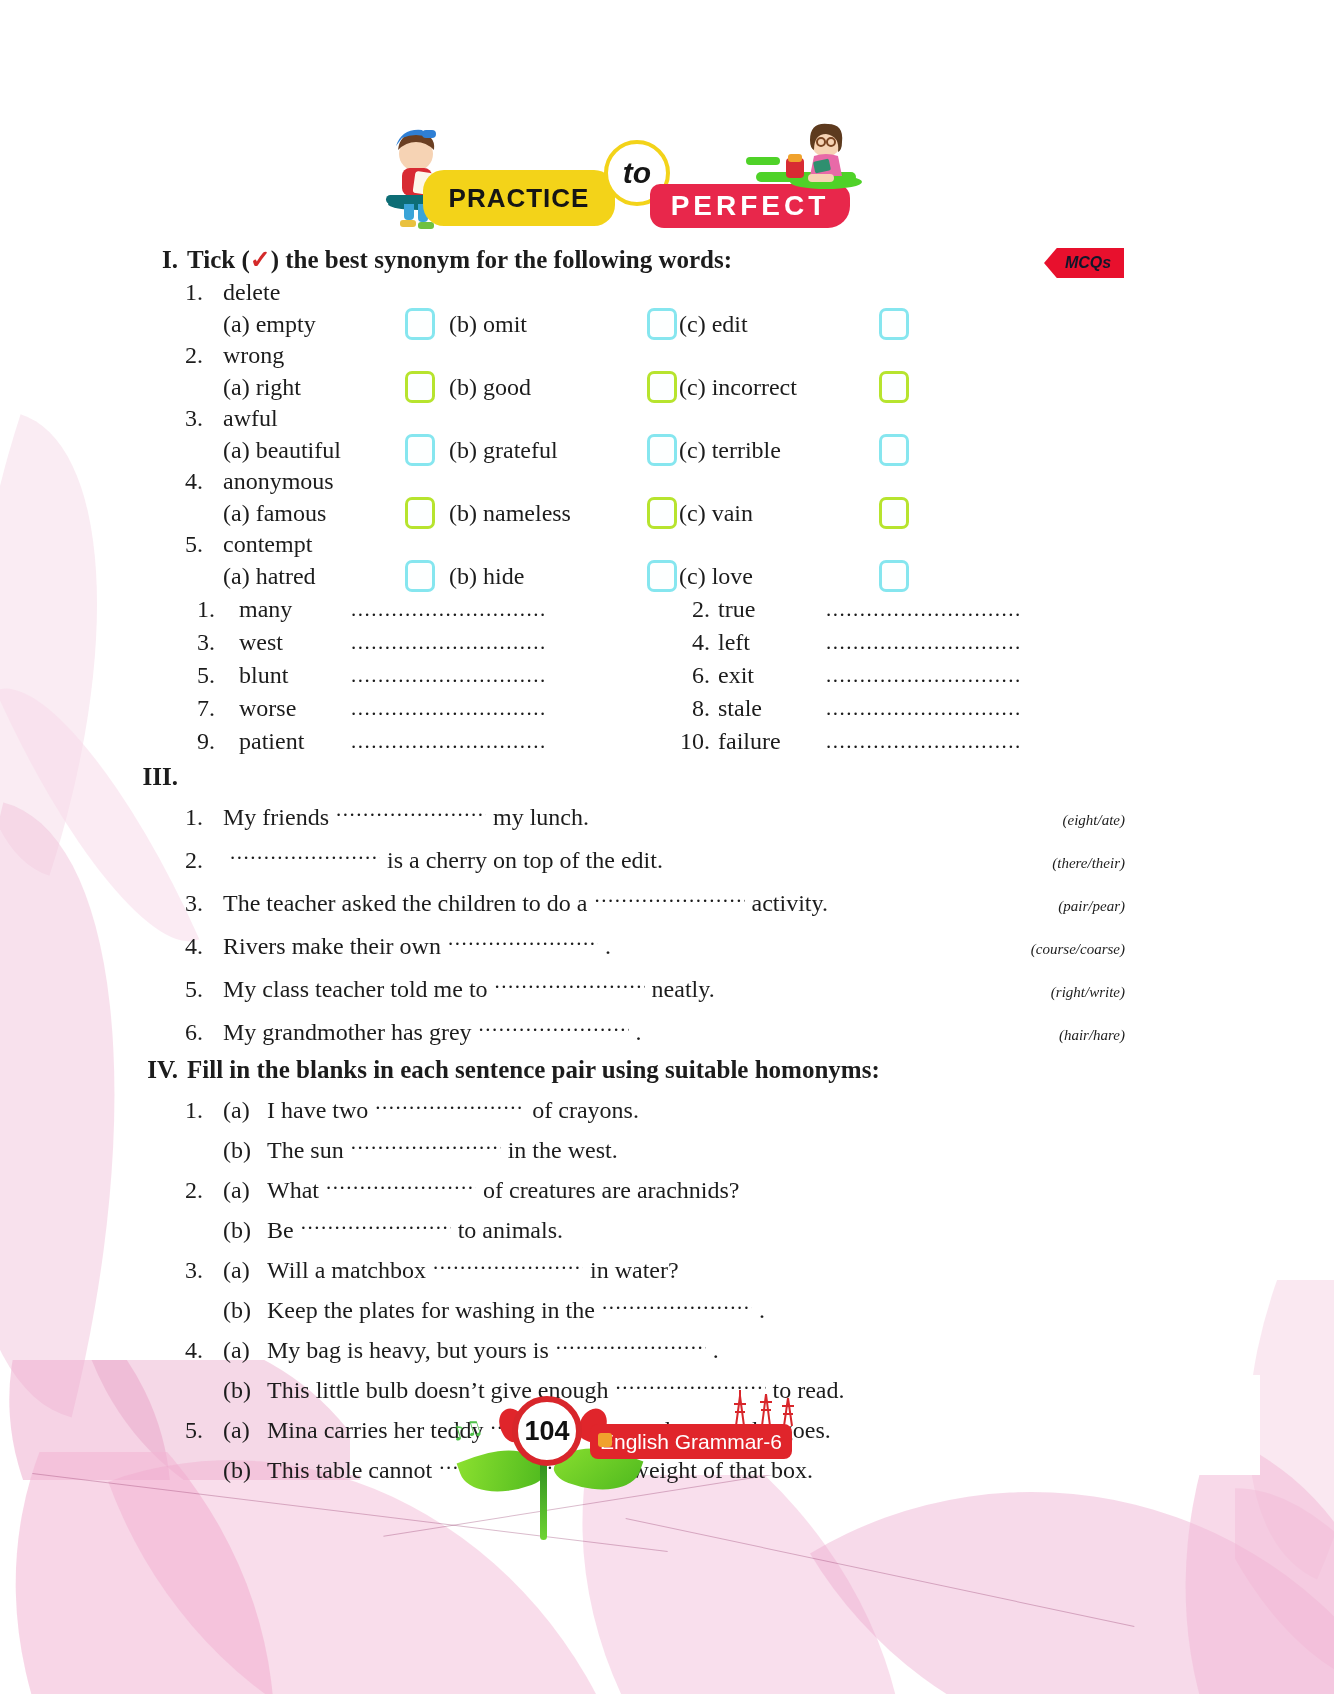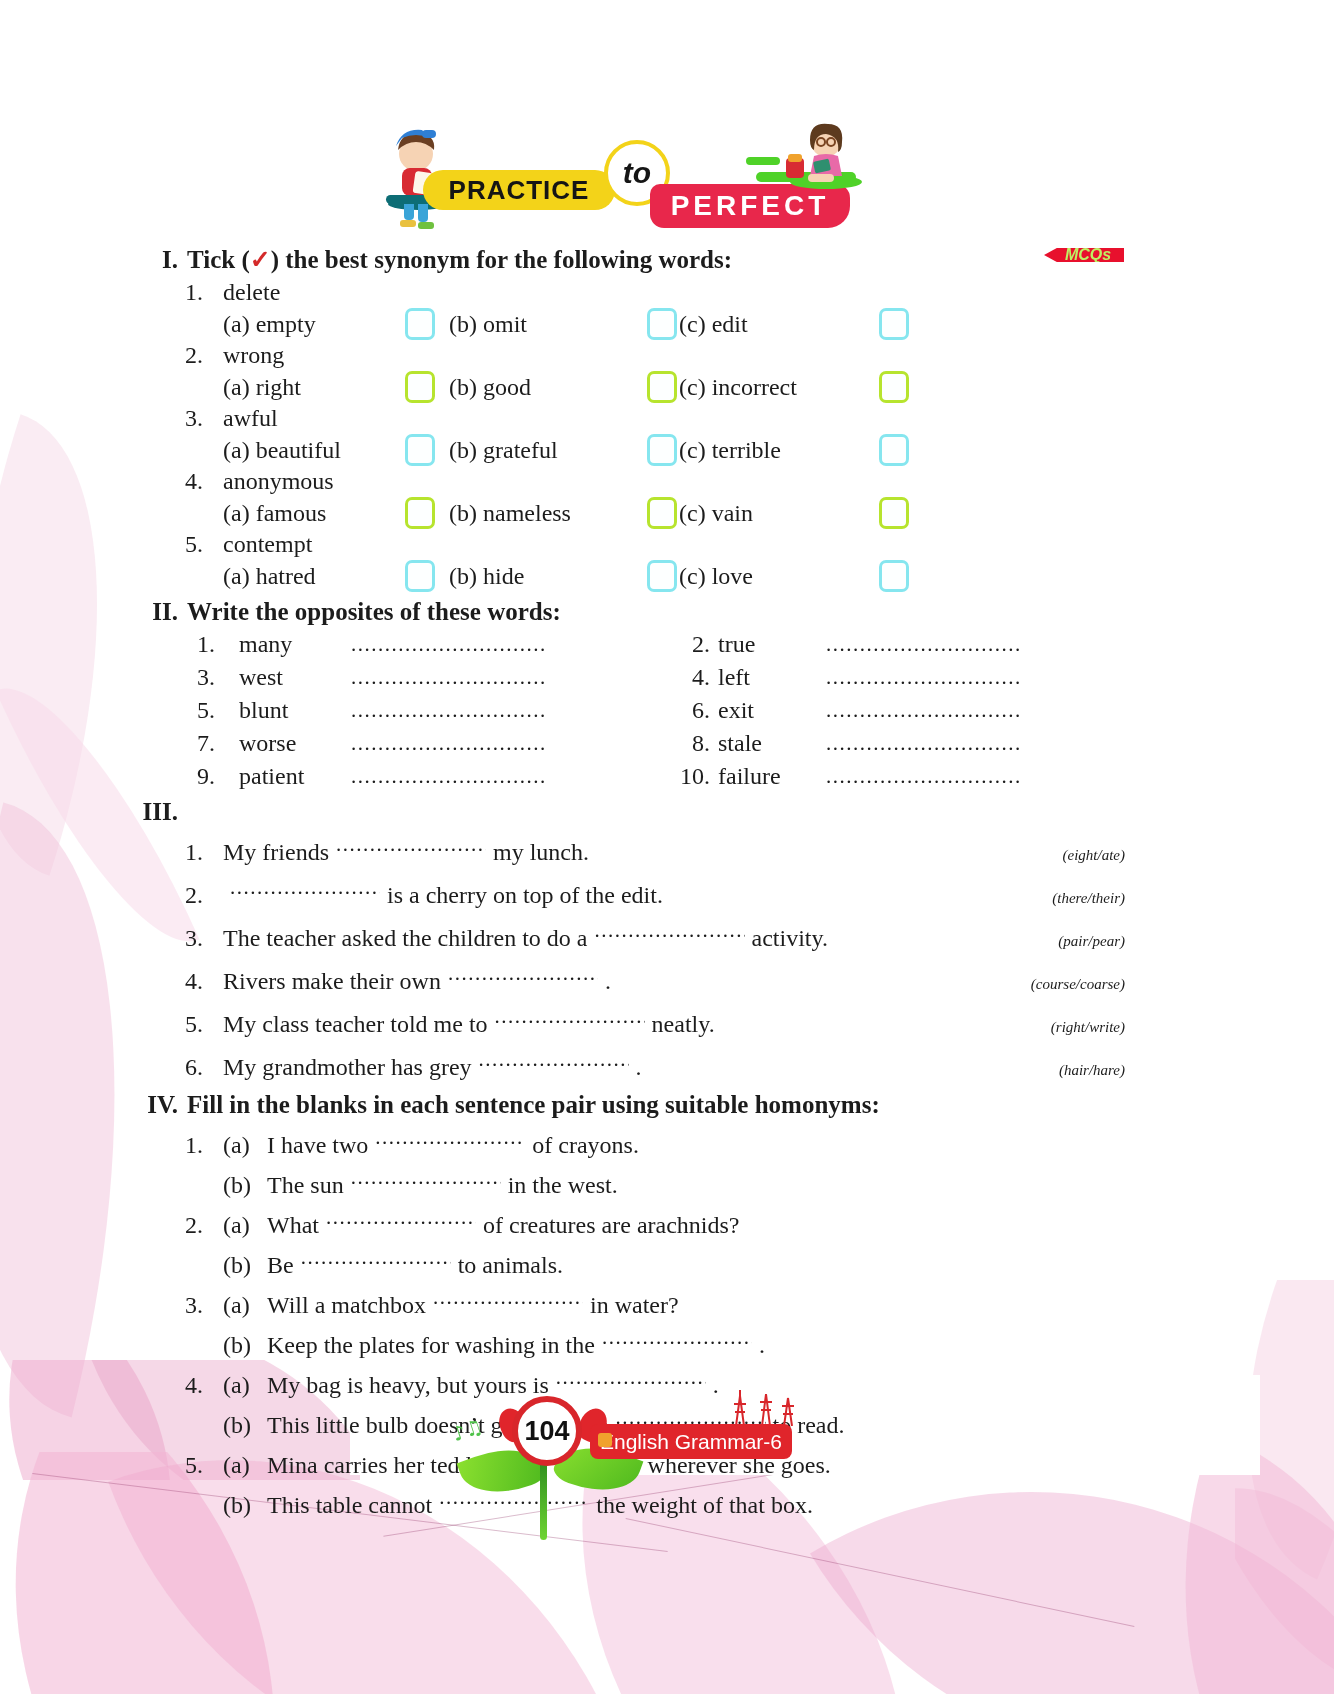--- a/index.html
+++ b/index.html
@@ -26,39 +26,39 @@
   .bottom-band .p5{left:1140px;top:20px;width:310px;height:390px;background:rgba(243,185,215,.55);transform:rotate(19deg);}
   .bottom-band .l1,.bottom-band .l2,.bottom-band .l3{position:absolute;height:1px;background:rgba(150,60,110,.35);}
   .bottom-band .l1{left:30px;top:60px;width:640px;transform:rotate(7deg);}
   .bottom-band .l2{left:380px;top:40px;width:560px;transform:rotate(-9deg);}
   .bottom-band .l3{left:620px;top:120px;width:520px;transform:rotate(12deg);}
   .white-panel{position:absolute;left:350px;top:1375px;width:910px;height:100px;background:#ffffff;z-index:1;}
 
   
   .header-logo{position:absolute;left:378px;top:112px;width:500px;height:125px;z-index:2;}
   .pencil-line{position:absolute;left:8px;top:83px;width:150px;height:9px;background:#0d6d75;border-radius:5px;}
-  .pill-practice{position:absolute;left:45px;top:58px;width:192px;height:40px;background:#f3d319;border-radius:21px;
+  .pill-practice{position:absolute;left:45px;top:58px;width:192px;height:56px;background:#f3d319;border-radius:21px;
       display:flex;align-items:center;justify-content:center;
       font-family:"Liberation Sans",sans-serif;font-weight:bold;font-size:26px;letter-spacing:1px;color:#151515;}
   .to-circle{position:absolute;left:226px;top:28px;width:58px;height:58px;background:#ffffff;border:4px solid #f3d319;
       border-radius:50%;display:flex;align-items:center;justify-content:center;
       font-family:"Liberation Sans",sans-serif;font-weight:bold;font-style:italic;font-size:30px;color:#151515;}
   .pill-perfect{position:absolute;left:272px;top:72px;width:200px;height:44px;background:#e8274b;
       border-radius:10px 14px 22px 14px;display:flex;align-items:center;justify-content:center;
       font-family:"Liberation Sans",sans-serif;font-weight:bold;font-size:28px;letter-spacing:4px;color:#ffffff;}
   .grass1{position:absolute;left:378px;top:60px;width:100px;height:10px;background:#4fd228;border-radius:5px;}
   .grass2{position:absolute;left:368px;top:45px;width:34px;height:8px;background:#4fd228;border-radius:4px;}
   .boy-svg{position:absolute;left:0px;top:8px;}
   .girl-svg{position:absolute;left:390px;top:2px;}
 
   
-  .mcqs-badge{position:absolute;left:1044px;top:248px;width:80px;height:14px;background:#e8102d;z-index:2;
+  .mcqs-badge{position:absolute;left:1044px;top:248px;width:80px;height:30px;background:#e8102d;z-index:2;
       clip-path:polygon(16% 0,100% 0,100% 100%,16% 100%,0 50%);
       display:flex;align-items:center;justify-content:center;padding-left:8px;box-sizing:border-box;
-      font-family:"Liberation Sans",sans-serif;font-weight:bold;font-style:italic;font-size:16px;color:#bef264;}
+      font-family:"Liberation Sans",sans-serif;font-weight:bold;font-style:italic;font-size:16px;color:#0f172a;}
 
   
   .content{position:absolute;left:140px;top:244px;width:985px;z-index:2;font-size:24px;line-height:31px;}
   .sec-title{display:flex;font-weight:bold;font-size:25px;margin-bottom:2px;}
   .sec-title .numeral{width:38px;text-align:right;margin-right:9px;flex:none;}
   .tick{color:#d42a2a;}
   .qword-row{display:flex;}
   .qword-row .qnum{margin-left:45px;width:28px;flex:none;}
   .qword-row .qword{margin-left:10px;}
   .qopt-row{display:flex;align-items:flex-end;height:32px;padding-left:83px;}
@@ -238,24 +238,20 @@
     </div>
     <div class="qopt-row">
       <span class="opt opt-a">(a) hatred</span>
         <span class="chk cyan"></span>
       <span class="opt opt-b">(b) hide</span>
         <span class="chk cyan"></span>
       <span class="opt opt-c">(c) love</span>
         <span class="chk cyan"></span>
     </div>
 
-    <div class="sec-title" style="margin-top:4px;">
-      <span class="numeral">II.</span>
-      <span>Write the opposites of these words:</span>
-    </div>
     <div class="opp-grid">
       <span class="opp-num">1.</span>
       <span>many</span>
       <span class="dots dots-l">................................................................</span>
       <span></span>
       <span class="opp-num right">2.</span>
       <span>true</span>
       <span class="dots dots-l">................................................................</span>
 
       <span class="opp-num">3.</span>

